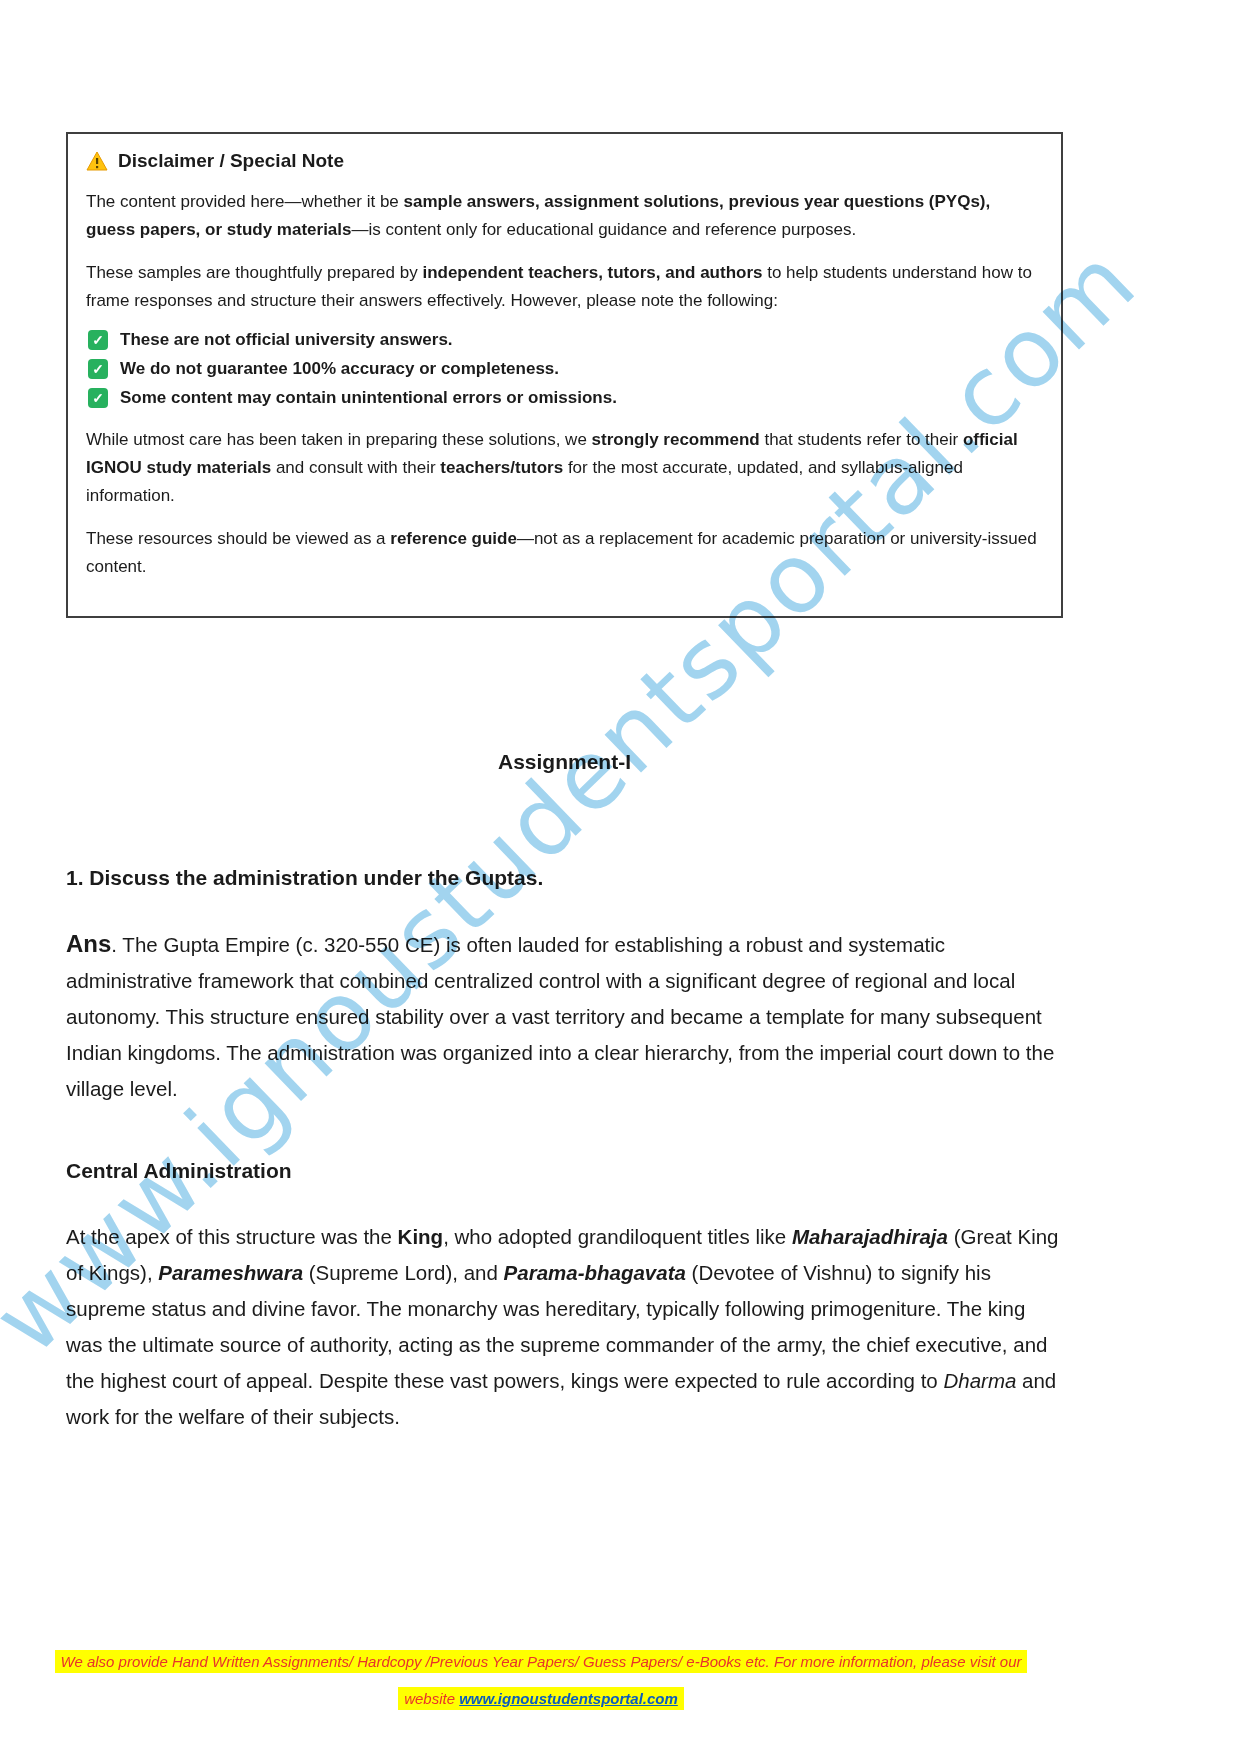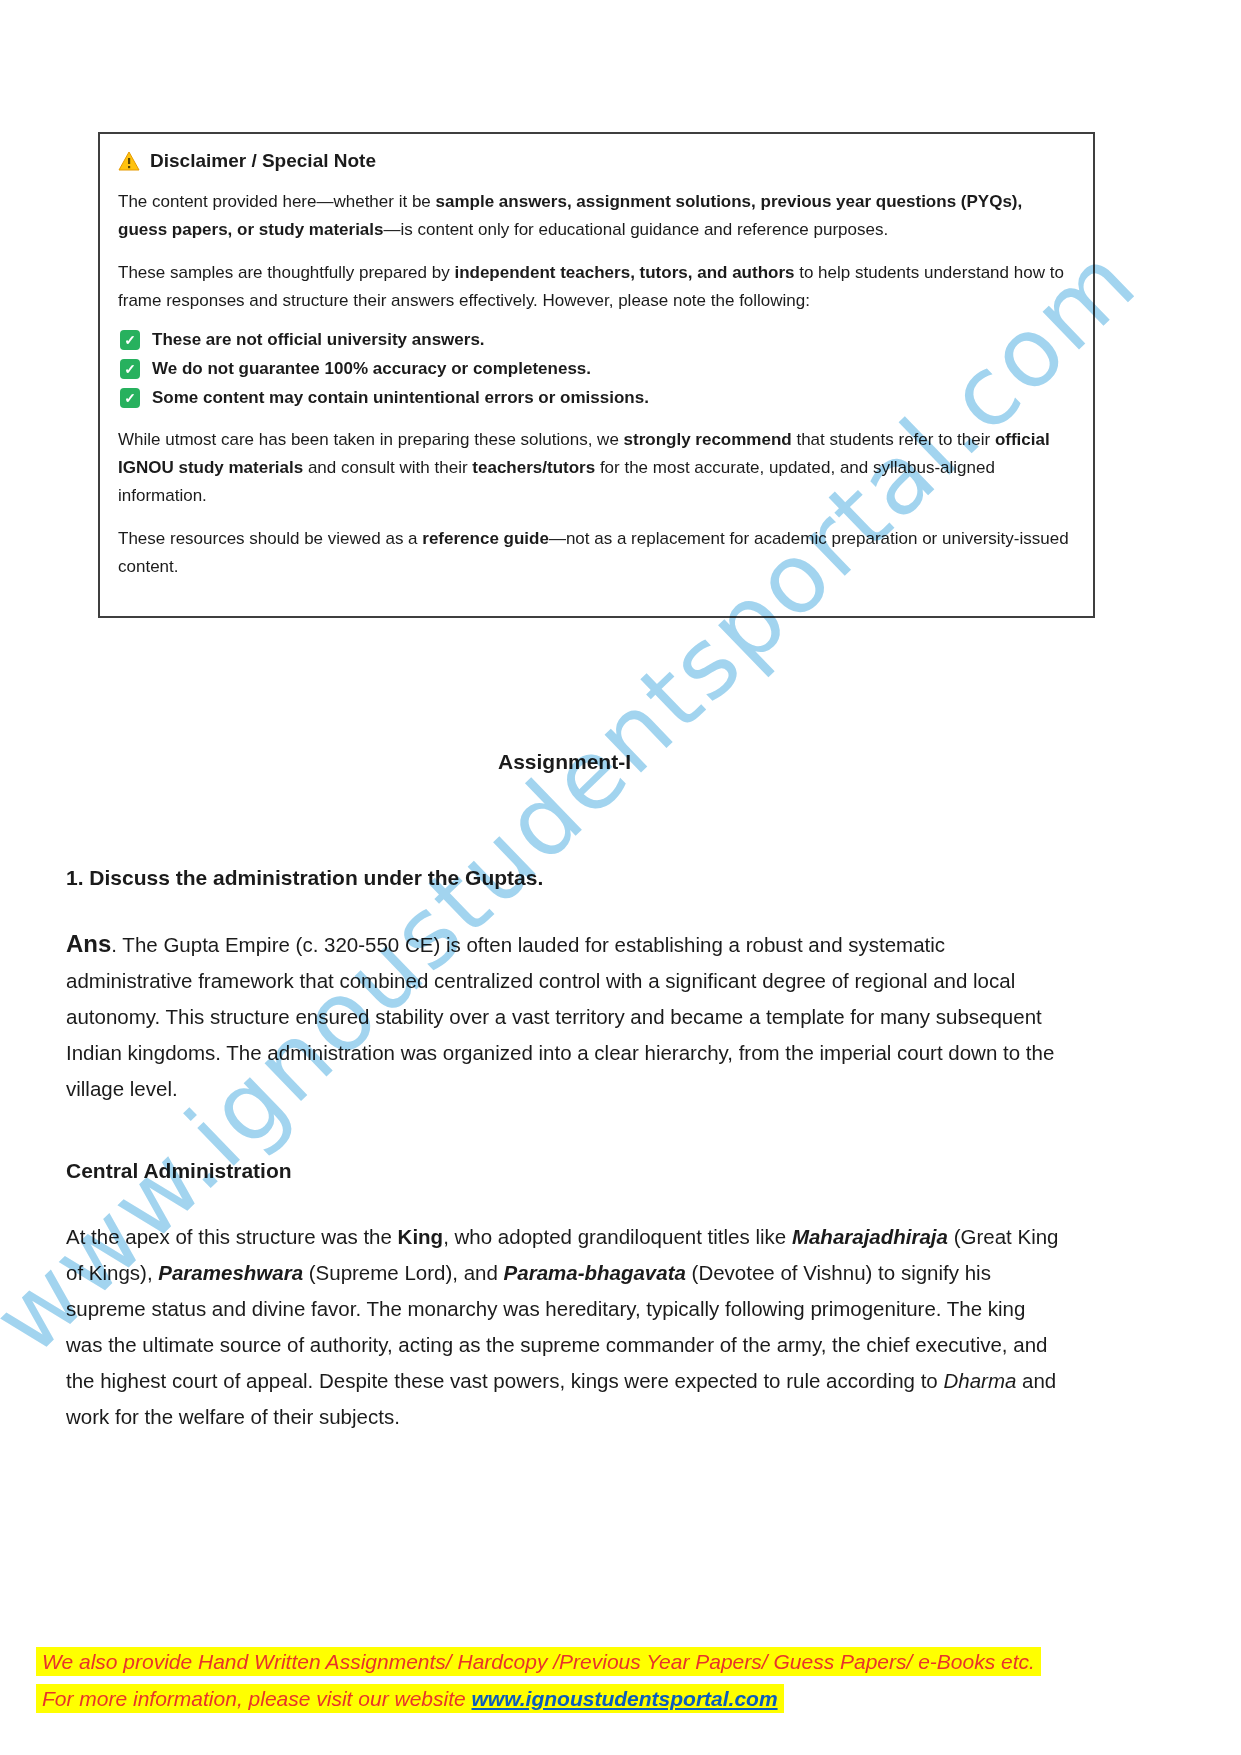--- a/index.html
+++ b/index.html
@@ -29,21 +29,20 @@
   }
   
   .disclaimer-box {
     position:absolute;
     left:66px; top:132px;
     width:997px;
     border:2px solid #3f3f3f;
     background:#ffffff;
     padding:16px 22px 20px 18px;
     z-index:2;
-    margin-left:32px;
   }
   .disc-title-row { display:flex; align-items:center; gap:10px; margin-bottom:16px; }
   .disc-title { font-size:19px; font-weight:700; }
   .warn-icon { display:inline-flex; width:22px; height:20px; }
   .disc-p { font-size:17px; line-height:28px; margin-bottom:15px; }
   .bullet-row { display:flex; align-items:center; gap:12px; margin:9px 0 9px 2px; }
   .check-icon {
     width:20px; height:20px; flex:0 0 20px;
     background:#27b15e; border-radius:4px;
     color:#ffffff; font-size:14px; font-weight:700;
@@ -63,22 +62,22 @@
   }
   .assignment-title { text-align:center; font-size:21px; font-weight:700; margin-top:118px; }
   .question { font-size:21px; font-weight:700; margin-top:92px; }
   .body-p { font-size:20.5px; line-height:36px; margin-top:36px; }
   .section-heading { font-size:21px; font-weight:700; margin-top:52px; }
   .ans { font-size:24px; font-weight:700; }
   
   .bottom-banner {
     position:absolute;
     left:36px; width:1010px; bottom:38px;
-    text-align:left;
-    font-size:21px;
+    text-align:center;
+    font-size:15px;
     font-style:italic;
     line-height:37px;
     z-index:6;
   }
   .banner-inline {
     background:#ffff00;
     color:#e8332a;
     padding:3px 6px;
     -webkit-box-decoration-break:clone;
     box-decoration-break:clone;

